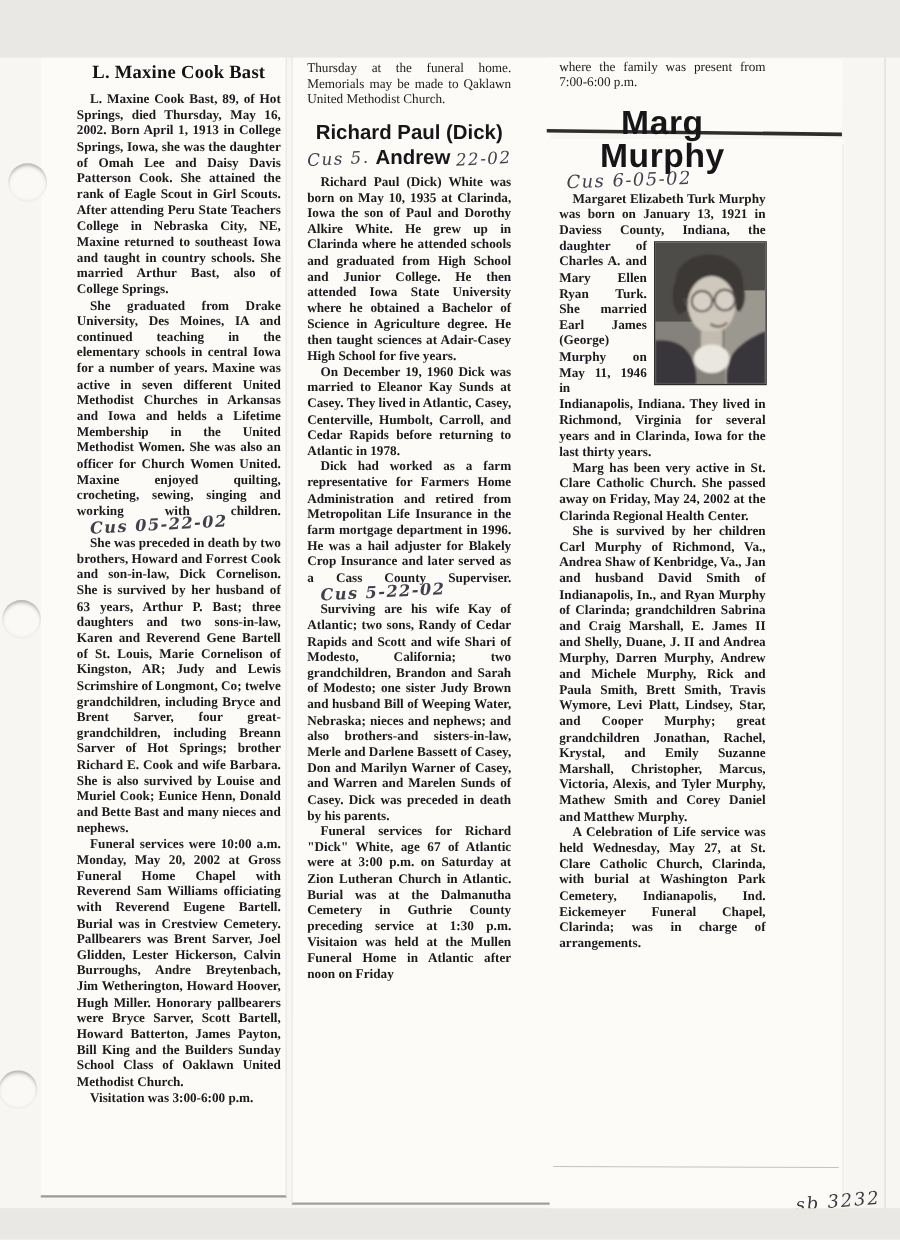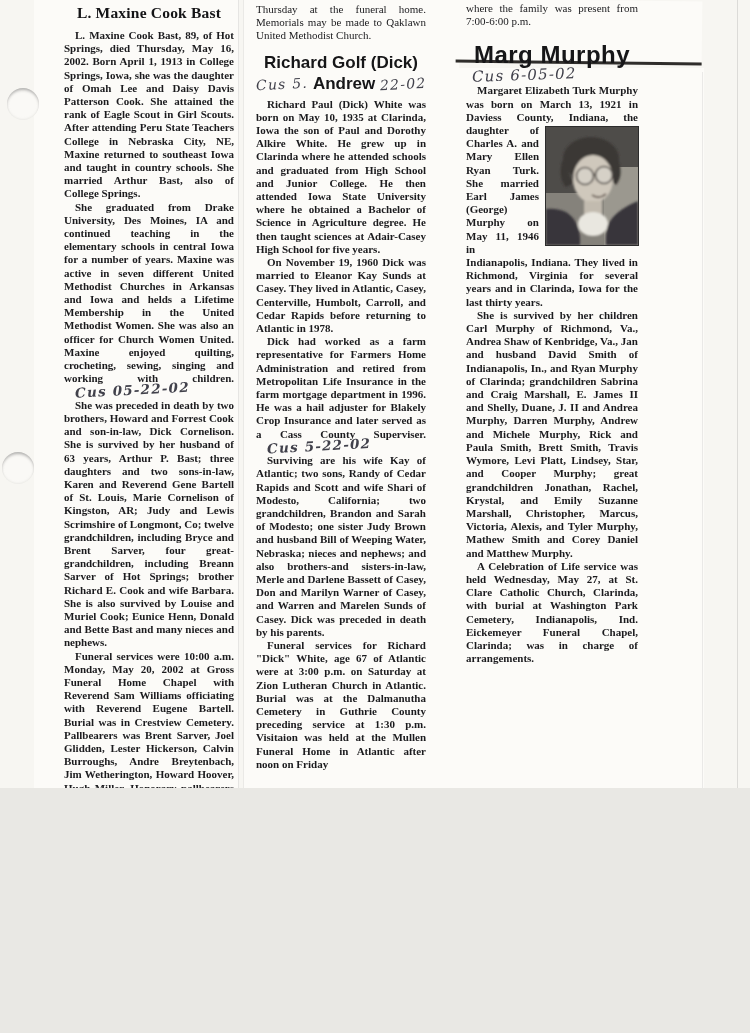--- a/index.html
+++ b/index.html
@@ -1,20 +1,20 @@
 <!DOCTYPE html>
 <html><head>
 <meta charset="utf-8">
 <style>
   * { margin:0; padding:0; box-sizing:border-box; }
   html,body { background:#e9e8e4; }
   .page {
-    position:relative; width:750px; height:788px;
+    position:relative; width:750px; height:959px;
     background:#f7f6f2; overflow:hidden;
-    font-family:"Liberation Serif", serif; color:#1b1b1e;
+    font-family:"Liberation Serif", serif; color:#1b1b1e;margin-top:48px;
   }
   .clip { position:absolute; background:#fcfbf8; }
   #clip1 { left:34px; top:0; width:205px; height:950px;
            border-right:1px solid rgba(130,130,130,.18);
            border-bottom:2px solid rgba(75,75,75,.55); }
   #clip2 { left:243px; top:0; width:216px; height:956px;
            border-left:1px solid rgba(130,130,130,.15);
            border-bottom:2px solid rgba(70,70,70,.5); }
   #clip3top { left:456px; top:0; width:246px; height:64px;
            border-bottom:3px solid #2f2d2b; transform:rotate(.7deg); }
@@ -34,21 +34,21 @@
     letter-spacing:.2px; margin-bottom:6px; color:#141416;
   }
   .obit-title-sans {
     font-family:"Liberation Sans", sans-serif; font-weight:bold;
     text-align:center; color:#161618;
   }
   .white-heading { margin-top:9px; margin-bottom:4px; }
   .t-white { font-size:17px; line-height:21px; }
   .white-line2 { text-align:center; white-space:nowrap; }
   .white-line2 .t-white { display:inline-block; margin:0 5px; }
-  .t-murphy { font-size:24px; line-height:27px; letter-spacing:.5px; margin-top:13px; }
+  .t-murphy { font-size:28px; line-height:27px; letter-spacing:.5px; margin-top:13px; }
 
   .hw {
     font-family:"DejaVu Serif", serif; font-style:italic;
     color:#41414b; display:inline-block; transform:rotate(-3deg);
     letter-spacing:1.2px; line-height:11px;
   }
   .hw-inline { font-size:13.5px; }
   .hw-head { font-size:14px; }
   .hw-block { font-size:15px; margin:2px 0 3px 6px; transform:rotate(-2deg); }
 
@@ -96,38 +96,38 @@
     <p class="ind">L. Maxine Cook Bast, 89, of Hot Springs, died Thursday, May 16, 2002. Born April 1, 1913 in College Springs, Iowa, she was the daughter of Omah Lee and Daisy Davis Patterson Cook. She attained the rank of Eagle Scout in Girl Scouts. After attending Peru State Teachers College in Nebraska City, NE, Maxine returned to southeast Iowa and taught in country schools. She married Arthur Bast, also of College Springs.</p>
     <p class="ind"><span>She graduated from Drake University, Des Moines, IA and continued teaching in the elementary schools in central Iowa for a number of years. Maxine was active in seven different United Methodist Churches in Arkansas and Iowa and helds a Lifetime Membership in the United Methodist Women. She was also an officer for Church Women United. Maxine enjoyed quilting, crocheting, sewing, singing and working with children.</span> <span class="hw hw-inline">Cus 05-22-02</span></p>
     <p class="ind">She was preceded in death by two brothers, Howard and Forrest Cook and son-in-law, Dick Cornelison. She is survived by her husband of 63 years, Arthur P. Bast; three daughters and two sons-in-law, Karen and Reverend Gene Bartell of St. Louis, Marie Cornelison of Kingston, AR; Judy and Lewis Scrimshire of Longmont, Co; twelve grandchildren, including Bryce and Brent Sarver, four great-grandchildren, including Breann Sarver of Hot Springs; brother Richard E. Cook and wife Barbara. She is also survived by Louise and Muriel Cook; Eunice Henn, Donald and Bette Bast and many nieces and nephews.</p>
     <p class="ind">Funeral services were 10:00 a.m. Monday, May 20, 2002 at Gross Funeral Home Chapel with Reverend Sam Williams officiating with Reverend Eugene Bartell. Burial was in Crestview Cemetery. Pallbearers was Brent Sarver, Joel Glidden, Lester Hickerson, Calvin Burroughs, Andre Breytenbach, Jim Wetherington, Howard Hoover, Hugh Miller. Honorary pallbearers were Bryce Sarver, Scott Bartell, Howard Batterton, James Payton, Bill King and the Builders Sunday School Class of Oaklawn United Methodist Church.</p>
     <p class="ind">Visitation was 3:00-6:00 p.m.</p>
   </div>
 
   <div class="col" id="col2">
     <p>Thursday at the funeral home. Memorials may be made to Qaklawn United Methodist Church.</p>
     <div class="white-heading">
-      <div class="obit-title-sans t-white">Richard Golf (Dick)</div>
+      <div class="obit-title-sans t-white">Richard Paul (Dick)</div>
       <div class="white-line2">
         <span class="hw hw-head">Cus 5.</span><span class="obit-title-sans t-white">Andrew</span><span class="hw hw-head">22-02</span>
       </div>
     </div>
     <p class="ind">Richard Paul (Dick) White was born on May 10, 1935 at Clarinda, Iowa the son of Paul and Dorothy Alkire White. He grew up in Clarinda where he attended schools and graduated from High School and Junior College. He then attended Iowa State University where he obtained a Bachelor of Science in Agriculture degree. He then taught sciences at Adair-Casey High School for five years.</p>
-    <p class="ind">On November 19, 1960 Dick was married to Eleanor Kay Sunds at Casey. They lived in Atlantic, Casey, Centerville, Humbolt, Carroll, and Cedar Rapids before returning to Atlantic in 1978.</p>
+    <p class="ind">On December 19, 1960 Dick was married to Eleanor Kay Sunds at Casey. They lived in Atlantic, Casey, Centerville, Humbolt, Carroll, and Cedar Rapids before returning to Atlantic in 1978.</p>
     <p class="ind"><span>Dick had worked as a farm representative for Farmers Home Administration and retired from Metropolitan Life Insurance in the farm mortgage department in 1996. He was a hail adjuster for Blakely Crop Insurance and later served as a Cass County Superviser.</span> <span class="hw hw-inline">Cus 5-22-02</span></p>
     <p class="ind">Surviving are his wife Kay of Atlantic; two sons, Randy of Cedar Rapids and Scott and wife Shari of Modesto, California; two grandchildren, Brandon and Sarah of Modesto; one sister Judy Brown and husband Bill of Weeping Water, Nebraska; nieces and nephews; and also brothers-and sisters-in-law, Merle and Darlene Bassett of Casey, Don and Marilyn Warner of Casey, and Warren and Marelen Sunds of Casey. Dick was preceded in death by his parents.</p>
     <p class="ind">Funeral services for Richard "Dick" White, age 67 of Atlantic were at 3:00 p.m. on Saturday at Zion Lutheran Church in Atlantic. Burial was at the Dalmanutha Cemetery in Guthrie County preceding service at 1:30 p.m. Visitaion was held at the Mullen Funeral Home in Atlantic after noon on Friday</p>
   </div>
 
   <div class="col" id="col3">
     <p>where the family was present from 7:00-6:00 p.m.</p>
     <div class="obit-title-sans t-murphy">Marg Murphy</div>
     <div><span class="hw hw-block">Cus 6-05-02</span></div>
     <p class="ind">
-      <span>Margaret Elizabeth Turk Murphy was born on March 13, 1921 in Daviess County, Indiana, </span><span class="photo-float">
+      <span>Margaret Elizabeth Turk Murphy was born on January 13, 1921 in Daviess County, Indiana, </span><span class="photo-float">
           <svg width="92" height="118" viewBox="0 0 92 118" xmlns="http://www.w3.org/2000/svg">
         <defs>
               <filter id="soft" x="-10%" y="-10%" width="120%" height="120%">
                 <feGaussianBlur stdDeviation="1.1"></feGaussianBlur>
               </filter>
             </defs>
         <rect width="92" height="118" fill="#85827b"></rect>
         <rect x="0" y="0" width="92" height="66" fill="#4e4c49"></rect>
         <rect x="58" y="40" width="34" height="78" fill="#9b988f"></rect>
         <g filter="url(#soft)">
@@ -140,20 +140,21 @@
           <line x1="47" y1="48" x2="50" y2="48" stroke="#55504b" stroke-width="1.5"></line>
           <path d="M46 68 Q53 73 60 67" stroke="#6b5f57" stroke-width="1.8" fill="none"></path>
           <rect x="38" y="74" width="18" height="13" fill="#c2bbaf"></rect>
           <ellipse cx="47" cy="97" rx="15" ry="12" fill="#e9e7e0"></ellipse>
           <path d="M0 82 Q22 80 30 96 Q35 106 34 118 L0 118 Z" fill="#37343a"></path>
           <path d="M92 74 Q68 84 62 98 Q59 108 60 118 L92 118 Z" fill="#37343a"></path>
         </g>
       </svg>
         </span><span>the daughter of Charles A. and Mary Ellen Ryan Turk. She married Earl James (George) Murphy on May 11, 1946 in Indianapolis, Indiana. They lived in Richmond, Virginia for several years and in Clarinda, Iowa for the last thirty years.</span>
     </p>
+    <p class="ind">Marg has been very active in St. Clare Catholic Church. She passed away on Friday, May 24, 2002 at the Clarinda Regional Health Center.</p>
     <p class="ind">She is survived by her children Carl Murphy of Richmond, Va., Andrea Shaw of Kenbridge, Va., Jan and husband David Smith of Indianapolis, In., and Ryan Murphy of Clarinda; grandchildren Sabrina and Craig Marshall, E. James II and Shelly, Duane, J. II and Andrea Murphy, Darren Murphy, Andrew and Michele Murphy, Rick and Paula Smith, Brett Smith, Travis Wymore, Levi Platt, Lindsey, Star, and Cooper Murphy; great grandchildren Jonathan, Rachel, Krystal, and Emily Suzanne Marshall, Christopher, Marcus, Victoria, Alexis, and Tyler Murphy, Mathew Smith and Corey Daniel and Matthew Murphy.</p>
     <p class="ind">A Celebration of Life service was held Wednesday, May 27, at St. Clare Catholic Church, Clarinda, with burial at Washington Park Cemetery, Indianapolis, Ind. Eickemeyer Funeral Chapel, Clarinda; was in charge of arrangements.</p>
   </div>
 
   <div class="punch" id="punch1"></div>
   <div class="punch" id="punch2"></div>
   <div class="punch" id="punch3"></div>
   <div class="murphy-bottom-line"></div>
   <div class="murphy-right-edge"></div>
   <div class="scan-right-edge"></div>

